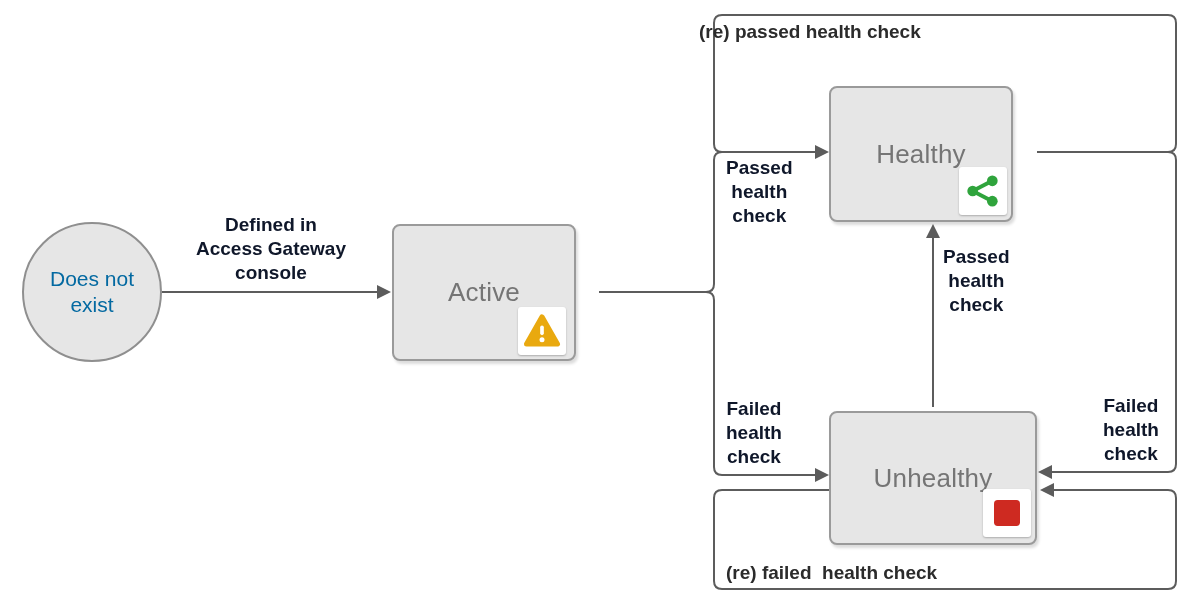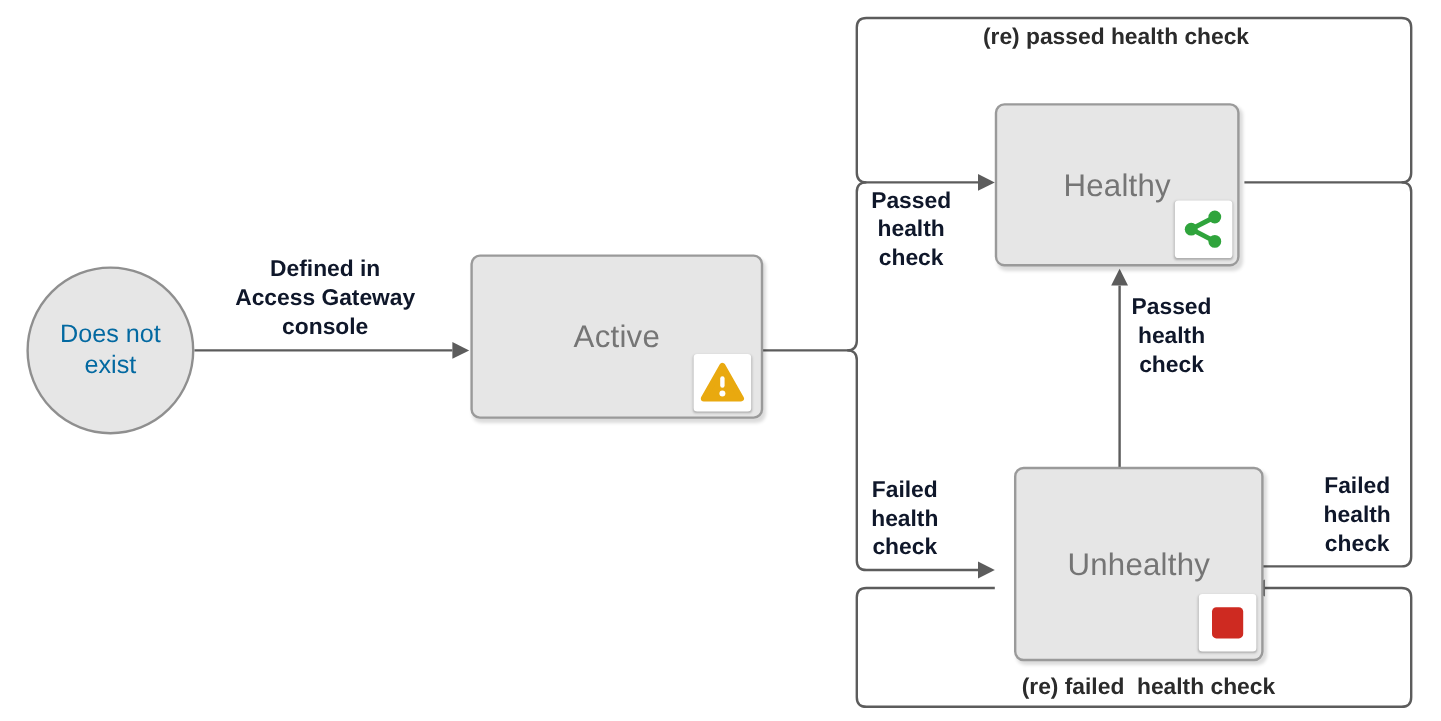--- a/index.html
+++ b/index.html
@@ -24,21 +24,21 @@
     box-shadow:0 1px 2px rgba(0,0,0,0.25);
     display:flex;align-items:center;justify-content:center;
   }
   .edge-label{
     position:absolute;font-weight:700;font-size:19px;line-height:24px;color:#0f172a;
     white-space:pre-line;
     text-align:center;
   }
   .loop-label{
     position:absolute;font-weight:700;font-size:19px;color:#2b2b2b;
-    white-space:pre;text-align:center;
+    white-space:pre;text-align:left;
   }
 </style>
 </head>
 <body>
 
 <div class="canvas">
 
   <svg class="edges-layer" width="1201" height="601" viewBox="0 0 1201 601">
     <g fill="none" stroke-width="2" stroke-linecap="butt" stroke-linejoin="round" stroke="#5c5c5c">
 
@@ -63,49 +63,49 @@
       <polygon points="1038,472 1052,465 1052,479"></polygon>
       <polygon points="1040,490 1054,483 1054,497"></polygon>
       <polygon points="933,224 926,238 940,238"></polygon>
     </g>
   </svg>
 
   <div class="node-circle" style="left:22px;top:222px;width:140px;height:140px;">
     <span>Does not exist</span>
   </div>
 
-  <div class="node-box" style="left:392px;top:212px;width:244px;height:137px;">
+  <div class="node-box" style="left:392px;top:224px;width:184px;height:137px;">
     <span class="state-label">Active</span>
     <div class="icon-tile" style="right:8px;bottom:4px;">
       <svg width="40" height="40" viewBox="0 0 24 24">
         <path d="M12 3.5 L21.3 19.8 H2.7 Z" stroke-width="3" stroke-linejoin="round" fill="#e9a90f" stroke="#e9a90f"></path>
         <rect x="10.9" y="8.7" width="2.2" height="5.8" rx="1.1" fill="#ffffff"></rect>
         <circle cx="12" cy="17.3" r="1.5" fill="#ffffff"></circle>
       </svg>
     </div>
   </div>
 
-  <div class="node-box" style="left:829px;top:86px;width:204px;height:136px;">
+  <div class="node-box" style="left:829px;top:86px;width:184px;height:136px;">
     <span class="state-label">Healthy</span>
     <div class="icon-tile" style="right:4px;bottom:5px;">
       <svg width="40" height="40" viewBox="0 0 24 24">
         <g stroke-width="2.4" stroke="#2fa43c">
           <line x1="5.8" y1="12" x2="17.6" y2="5.9"></line>
           <line x1="5.8" y1="12" x2="17.6" y2="18.1"></line>
         </g>
         <g stroke="none" fill="#2fa43c">
           <circle cx="5.8" cy="12" r="3.2"></circle>
           <circle cx="17.6" cy="5.9" r="3.2"></circle>
           <circle cx="17.6" cy="18.1" r="3.2"></circle>
         </g>
       </svg>
     </div>
   </div>
 
-  <div class="node-box" style="left:829px;top:389px;width:208px;height:162px;margin-left:16px;">
+  <div class="node-box" style="left:829px;top:411px;width:208px;height:134px;">
     <span class="state-label">Unhealthy</span>
     <div class="icon-tile" style="right:4px;bottom:6px;">
       <svg width="40" height="40" viewBox="0 0 24 24">
         <rect x="4.2" y="4.2" width="15.6" height="15.6" rx="2.2" fill="#ce2a21"></rect>
       </svg>
     </div>
   </div>
 
   <div class="edge-label" style="left:196px;top:213px;">Defined in
 Access Gateway

